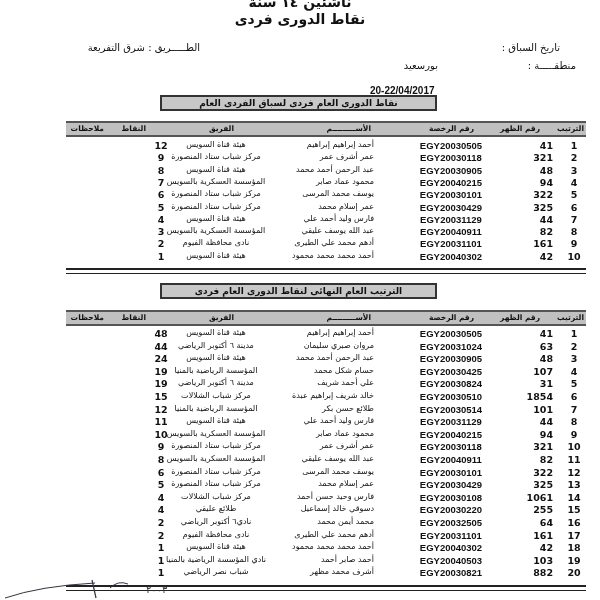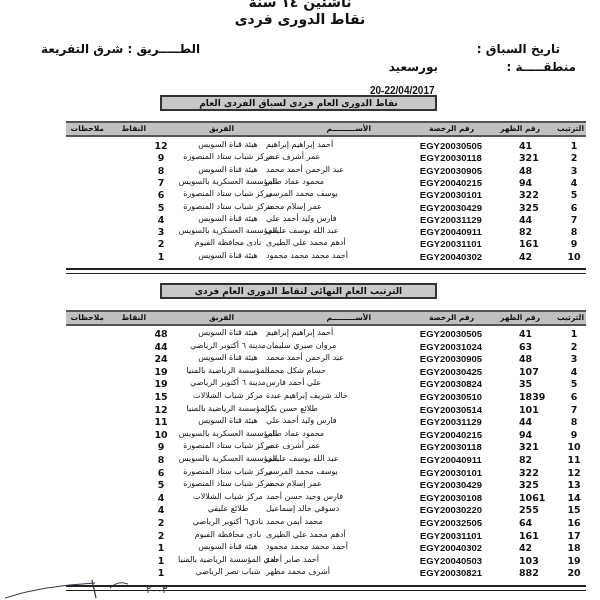--- a/index.html
+++ b/index.html
@@ -1,30 +1,30 @@
 <!DOCTYPE html>
 <html><head>
 <meta charset="utf-8">
 <style>
   html, body { margin:0; padding:0; background:#ffffff; }
   body { width:600px; height:600px; overflow:hidden; position:relative; font-family:"DejaVu Sans", sans-serif; color:#111; }
   .title1 { position:absolute; top:-6px; left:0; width:600px; text-align:center; font-size:14px; font-weight:bold; }
   .title2 { position:absolute; top:11px; left:0; width:600px; text-align:center; font-size:14px; font-weight:bold; }
-  .meta { position:absolute; font-size:12px; font-weight:bold; direction:rtl; white-space:nowrap; }
+  .meta { position:absolute; font-size:10px; font-weight:normal; direction:rtl; white-space:nowrap; }
   .meta-val { position:absolute; font-size:10px; font-weight:bold; white-space:nowrap; font-family:"Liberation Sans", sans-serif;margin-top:44px; }
   .section-box { position:absolute; left:160px; width:277px; height:16px; background:#c8c8c8; border:2px solid #333; box-sizing:border-box; text-align:center; font-size:9px; font-weight:bold; line-height:12px; direction:rtl; }
   .hdr { position:absolute; left:66px; width:448px; height:12px; background:#c0c0c0; border-top:2px solid #555; border-bottom:2px solid #555; font-size:7.5px; font-weight:bold; direction:rtl; }
   .hdr span { position:absolute; top:1px; white-space:nowrap; }
   .row { position:absolute; left:66px; width:448px; height:11.5px; font-size:9.5px; }
   .row span { position:absolute; top:0; white-space:nowrap; }
   .c-rank { right:0; width:24px; text-align:center; font-weight:bold; }
-  .c-back { right:33px; width:34px; text-align:left; font-weight:bold; }
+  .c-back { right:33px; width:34px; text-align:right; font-weight:bold; }
   .c-lic { right:90px; width:90px; text-align:center; font-weight:bold; font-family:"Liberation Sans", sans-serif; }
-  .c-name { right:200px; width:120px; text-align:left; font-size:8px; direction:rtl; }
-  .c-team { right:288px; width:140px; text-align:center; font-size:8px; direction:rtl; }
+  .c-name { right:212px; width:120px; text-align:right; font-size:8px; direction:rtl; }
+  .c-team { right:300px; width:140px; text-align:center; font-size:8px; direction:rtl; }
   .c-pts { right:410px; width:30px; text-align:center; font-weight:bold; }
   .rule { position:absolute; left:66px; width:470px; height:3px; border-top:2px solid #222; border-bottom:1px solid #222; }
   .sig { position:absolute; left:0; top:578px; width:140px; height:22px; }
 </style>
 </head>
 <body>
 
 <div class="title1">ناشئين ١٤ سنة</div>
 <div class="title2">نقاط الدورى فردى</div>
 
@@ -171,29 +171,29 @@
     <div class="row" style="top: 365.8px; width: 520px;">
       <span class="c-rank">4</span>
       <span class="c-back">107</span>
       <span class="c-lic">EGY20030425</span>
       <span class="c-name">حسام شكل محمد</span>
       <span class="c-team">المؤسسة الرياضية بالمنيا</span>
       <span class="c-pts">19</span>
     </div>
     <div class="row" style="top: 378.4px; width: 520px;">
       <span class="c-rank">5</span>
-      <span class="c-back">35</span>
+      <span class="c-back">31</span>
       <span class="c-lic">EGY20030824</span>
-      <span class="c-name">علي أحمد فارس</span>
+      <span class="c-name">علي أحمد شريف</span>
       <span class="c-team">مدينة ٦ أكتوبر الرياضي</span>
       <span class="c-pts">19</span>
     </div>
     <div class="row" style="top: 391px; width: 520px;">
       <span class="c-rank">6</span>
-      <span class="c-back">1839</span>
+      <span class="c-back">1854</span>
       <span class="c-lic">EGY20030510</span>
       <span class="c-name">خالد شريف إبراهيم عبدة</span>
       <span class="c-team">مركز شباب الشلالات</span>
       <span class="c-pts">15</span>
     </div>
     <div class="row" style="top: 403.6px; width: 520px;">
       <span class="c-rank">7</span>
       <span class="c-back">101</span>
       <span class="c-lic">EGY20030514</span>
       <span class="c-name">طلائع حسن بكر</span>

